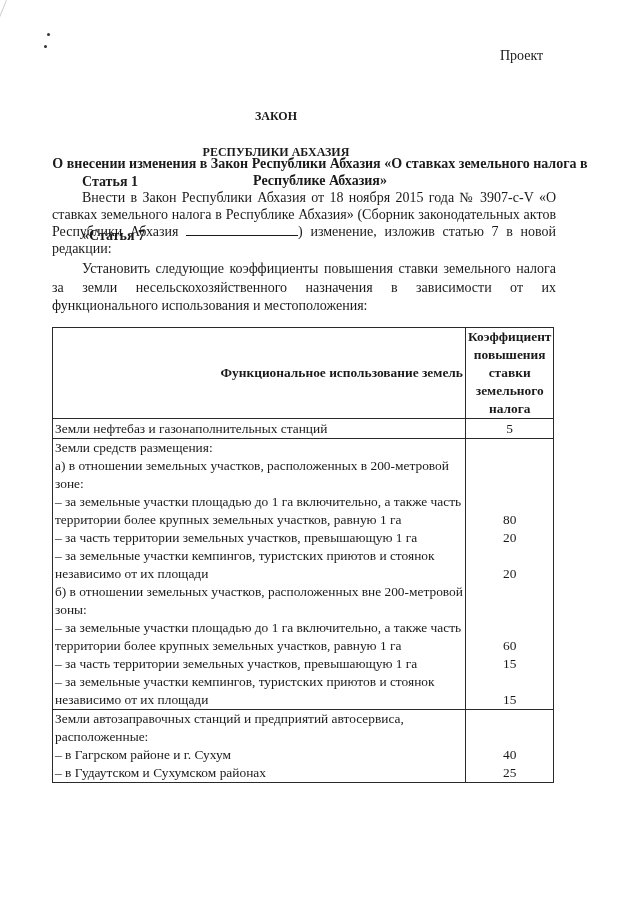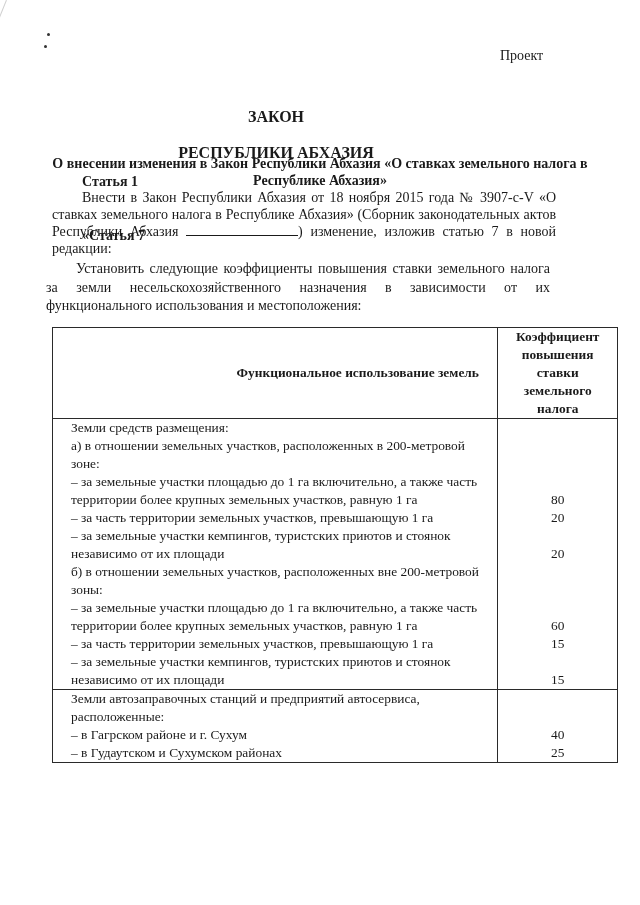--- a/index.html
+++ b/index.html
@@ -5,28 +5,28 @@
   html, body { margin:0; padding:0; }
   body {
     width:640px; height:905px; background:#ffffff; position:relative; overflow:hidden;
     font-family:"Liberation Serif", "DejaVu Serif", serif; color:#1a1a1a;
   }
   .abs { position:absolute; }
   .scan-mark { position:absolute; background:#333; border-radius:50%; }
   .scan-line { position:absolute; left:6px; top:0; width:1px; height:92px; background:#bbb;
     transform:rotate(22deg); transform-origin:top left; opacity:.7; }
   .draft { left:500px; top:48px; font-size:14px; }
-  .title { left:0; width:552px; text-align:center; font-weight:bold; font-size:16px; line-height:17px; }
+  .title { left:0; width:552px; text-align:center; font-weight:bold; font-size:12px; line-height:17px; }
   .subtitle { left:40px; width:560px; text-align:center; font-weight:bold; font-size:14px; line-height:17px; }
   .art-head { left:82px; font-weight:bold; font-size:14px; }
   .para { left:52px; width:504px; font-size:14px; line-height:16.5px; text-align:justify; text-indent:30px; }
-  .para2 { left:46px; width:504px; font-size:14px; line-height:18.5px; text-align:justify; text-indent:30px; }
+  .para2 { left:52px; width:504px; font-size:14px; line-height:18.5px; text-align:justify; text-indent:30px; }
   .blank { display:inline-block; width:112px; border-bottom:1px solid #1a1a1a; height:12px; vertical-align:baseline; }
   table.coef { position:absolute; left:52px; top:327px; width:488px; border-collapse:collapse; font-size:13.4px; }
-  table.coef td, table.coef th { border:1.3px solid #2a2a2a; padding:0 18px; vertical-align:middle; }
+  table.coef td, table.coef th { border:1.3px solid #2a2a2a; padding:0 2px; vertical-align:middle; }
   table.coef th { font-weight:bold; }
   .hdr-left { height:84px; text-align:right; }
   .hdr-right { width:79px; text-align:center; line-height:18px; }
   .cell-left { line-height:18px; padding-left:2px; }
   .cell-right { text-align:center; }
   .stack-right { text-align:center; vertical-align:top !important; padding-top:0; }
   .line { display:block; height:18px; line-height:18px; white-space:nowrap; }
 </style>
 </head>
 <body>
@@ -53,20 +53,26 @@
   <tbody>
       <tr>
     <th class="hdr-left">Функциональное использование земель</th>
     <th class="hdr-right">
       <span class="line">Коэффициент</span>
       <span class="line">повышения</span>
       <span class="line">ставки</span>
       <span class="line">земельного</span>
       <span class="line">налога</span>
     </th>
+  </tr>
+  <tr>
+    <td class="cell-left" style="height:19px;">
+      <span class="line">Земли нефтебаз и газонаполнительных станций</span>
+    </td>
+    <td class="cell-right">5</td>
   </tr>
   <tr>
     <td class="cell-left" style="vertical-align:top;">
       <span class="line">Земли средств размещения:</span>
       <span class="line">а) в отношении земельных участков, расположенных в 200-метровой</span>
       <span class="line">зоне:</span>
       <span class="line"> – за земельные участки площадью до 1 га включительно, а также часть</span>
       <span class="line">территории более крупных земельных участков, равную 1 га</span>
       <span class="line">– за часть территории земельных участков, превышающую 1 га</span>
       <span class="line">– за земельные участки кемпингов, туристских приютов и стоянок</span>

